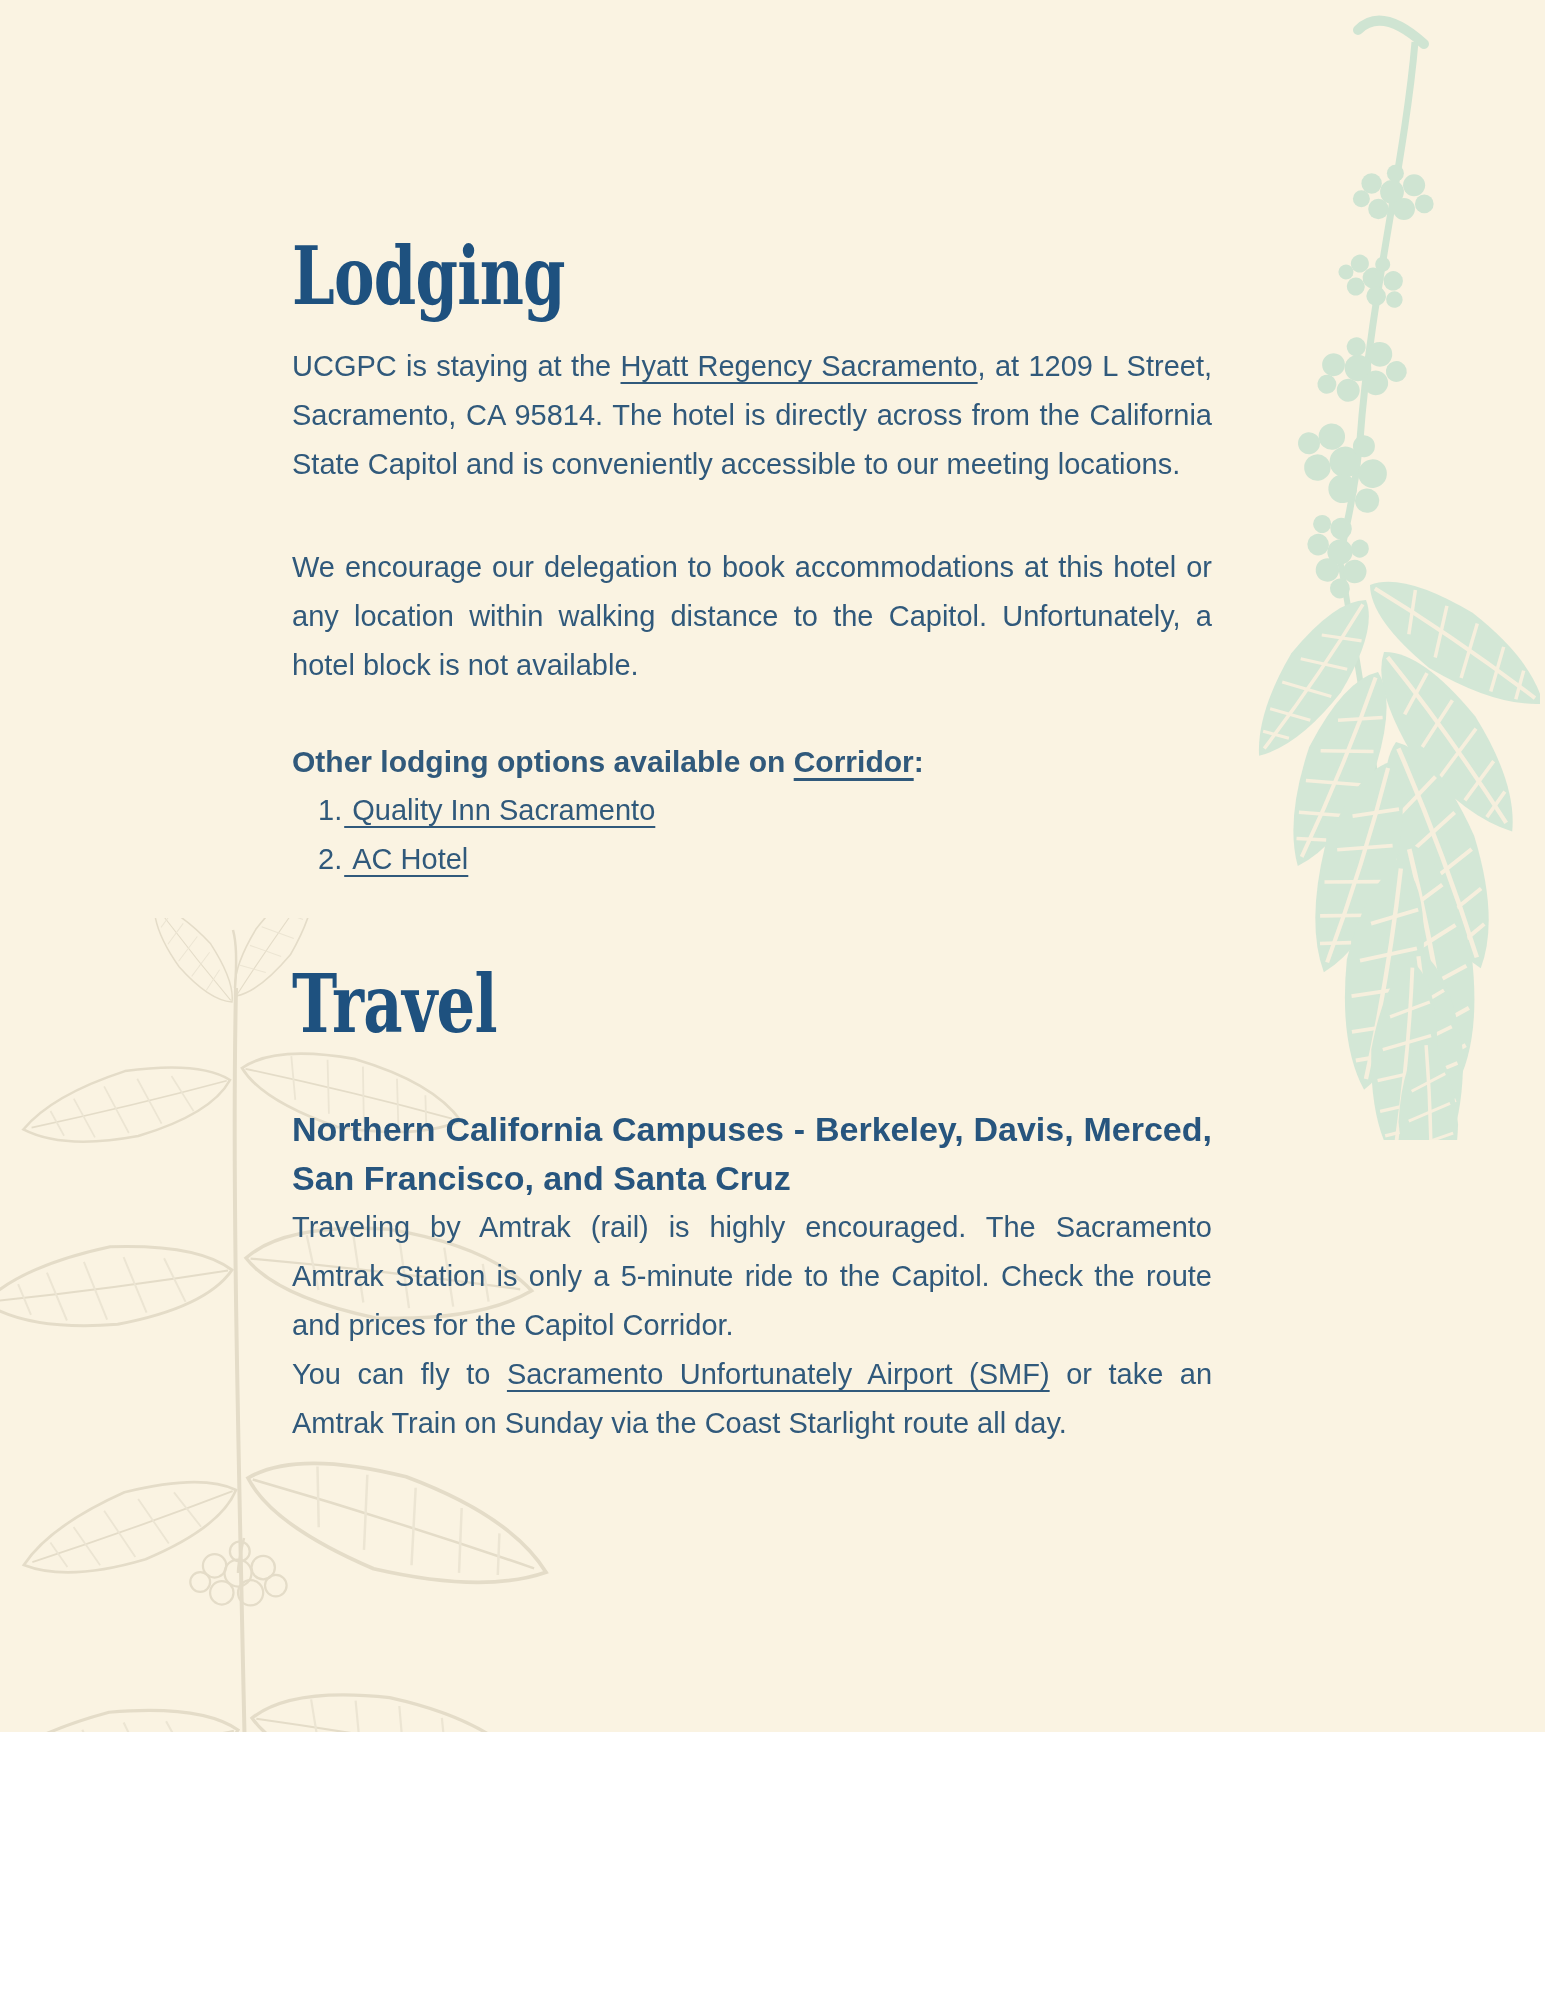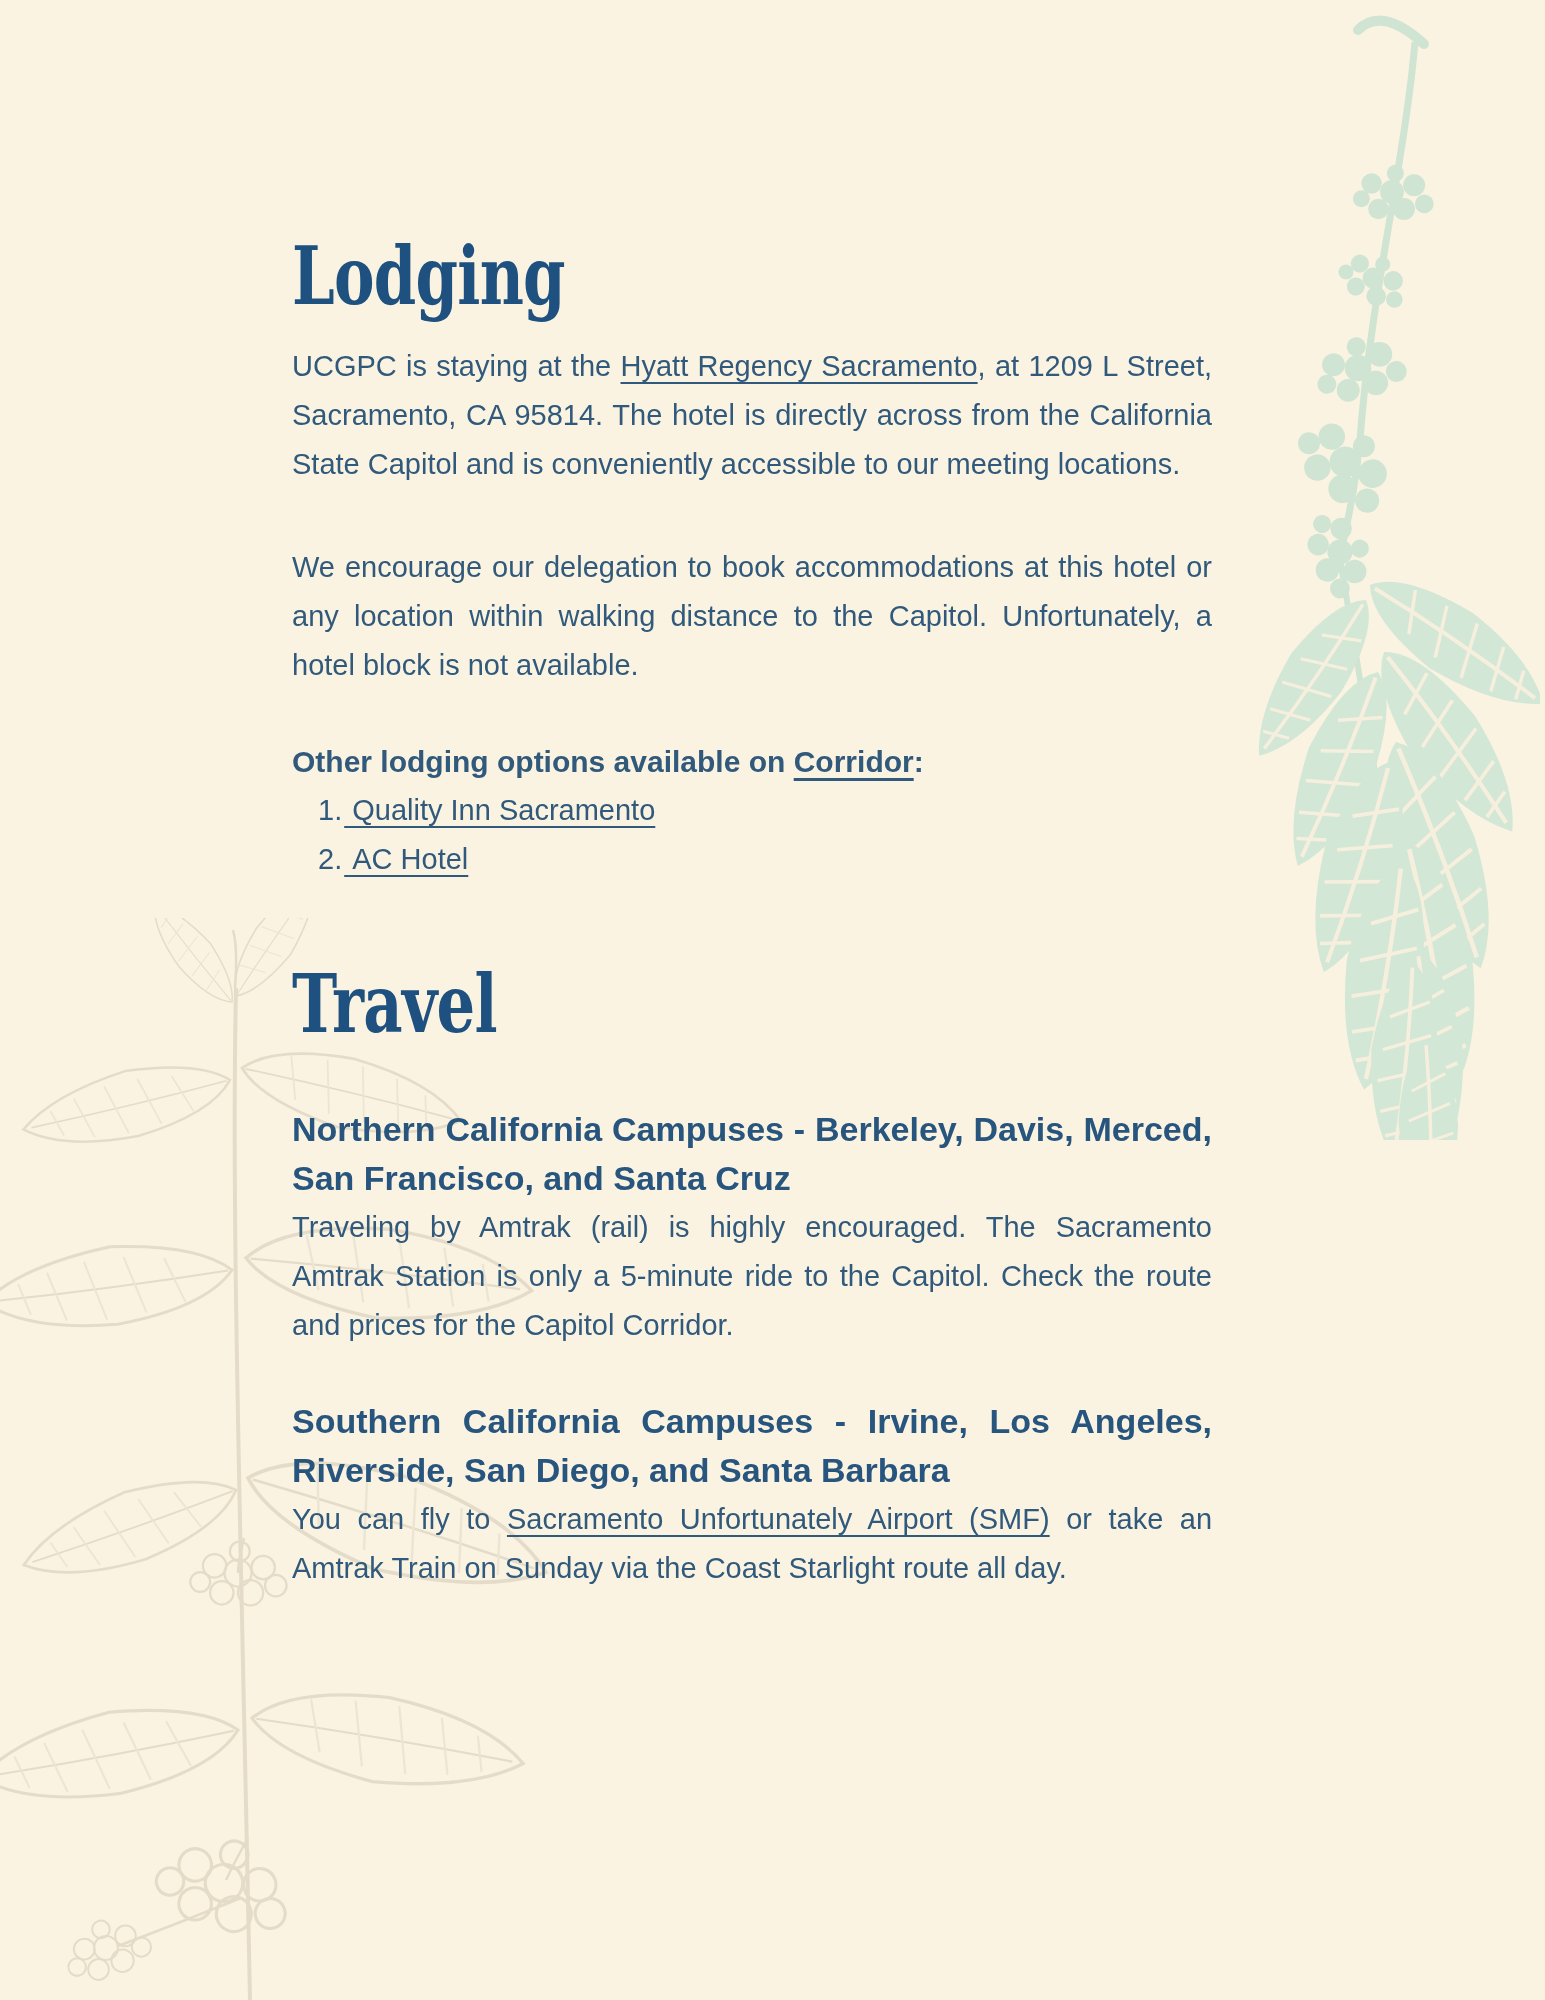--- a/index.html
+++ b/index.html
@@ -1,19 +1,19 @@
 <!DOCTYPE html>
 <html style="--bg: #faf3e2; --title-color: #1e517f; --text-color: #30597b; --heading-color: #27557e; --decor-green: #d3e7d6; --decor-green-2: #cfe4d2; --decor-hatch: #f6efdd; --decor-tan: #e4dcc8; --decor-tan-soft: #ece5d3;"><head>
 <meta charset="utf-8">
 <style>
   html, body { margin: 0; padding: 0; }
   .page {
     position: relative;
     width: 1545px;
-    height: 2000px;
+    height: 1732px;
     background: var(--bg, #faf3e2);
     overflow: hidden;
     font-family: "Liberation Sans", sans-serif;
   }
   .decor { position: absolute; z-index: 0; pointer-events: none; }
   .decor-right { left: 1170px; top: 0; }
   .decor-left  { left: -14px; top: 918px; }
 
   .content {
     position: absolute;
@@ -165,17 +165,16 @@
     <div class="options-list">
       <div class="option-row"><span class="option-number">1.</span><a class="link">&nbsp;Quality Inn Sacramento</a></div>
       <div class="option-row"><span class="option-number">2.</span><a class="link">&nbsp;AC Hotel</a></div>
     </div>
 
     <h1 class="h-travel"><span class="title-inner">Travel</span></h1>
 
     <p class="justified sub-heading">Northern California Campuses - Berkeley, Davis, Merced, San Francisco, and Santa Cruz</p>
     <p class="justified">Traveling by Amtrak (rail) is highly encouraged. The Sacramento Amtrak Station is only a 5-minute ride to the Capitol. Check the route and prices for the Capitol Corridor.</p>
 
-    <p class="justified sub-heading second">Southern California Campuses - Irvine, Los Angeles, Riverside, San Diego, and Santa Barbara</p>
     <p class="justified"><span>You can fly to </span><a class="link">Sacramento Unfortunately Airport (SMF)</a><span> or take an Amtrak Train on Sunday via the Coast Starlight route all day.</span></p>
 
   </main>
 </div>
 
 </body></html>

